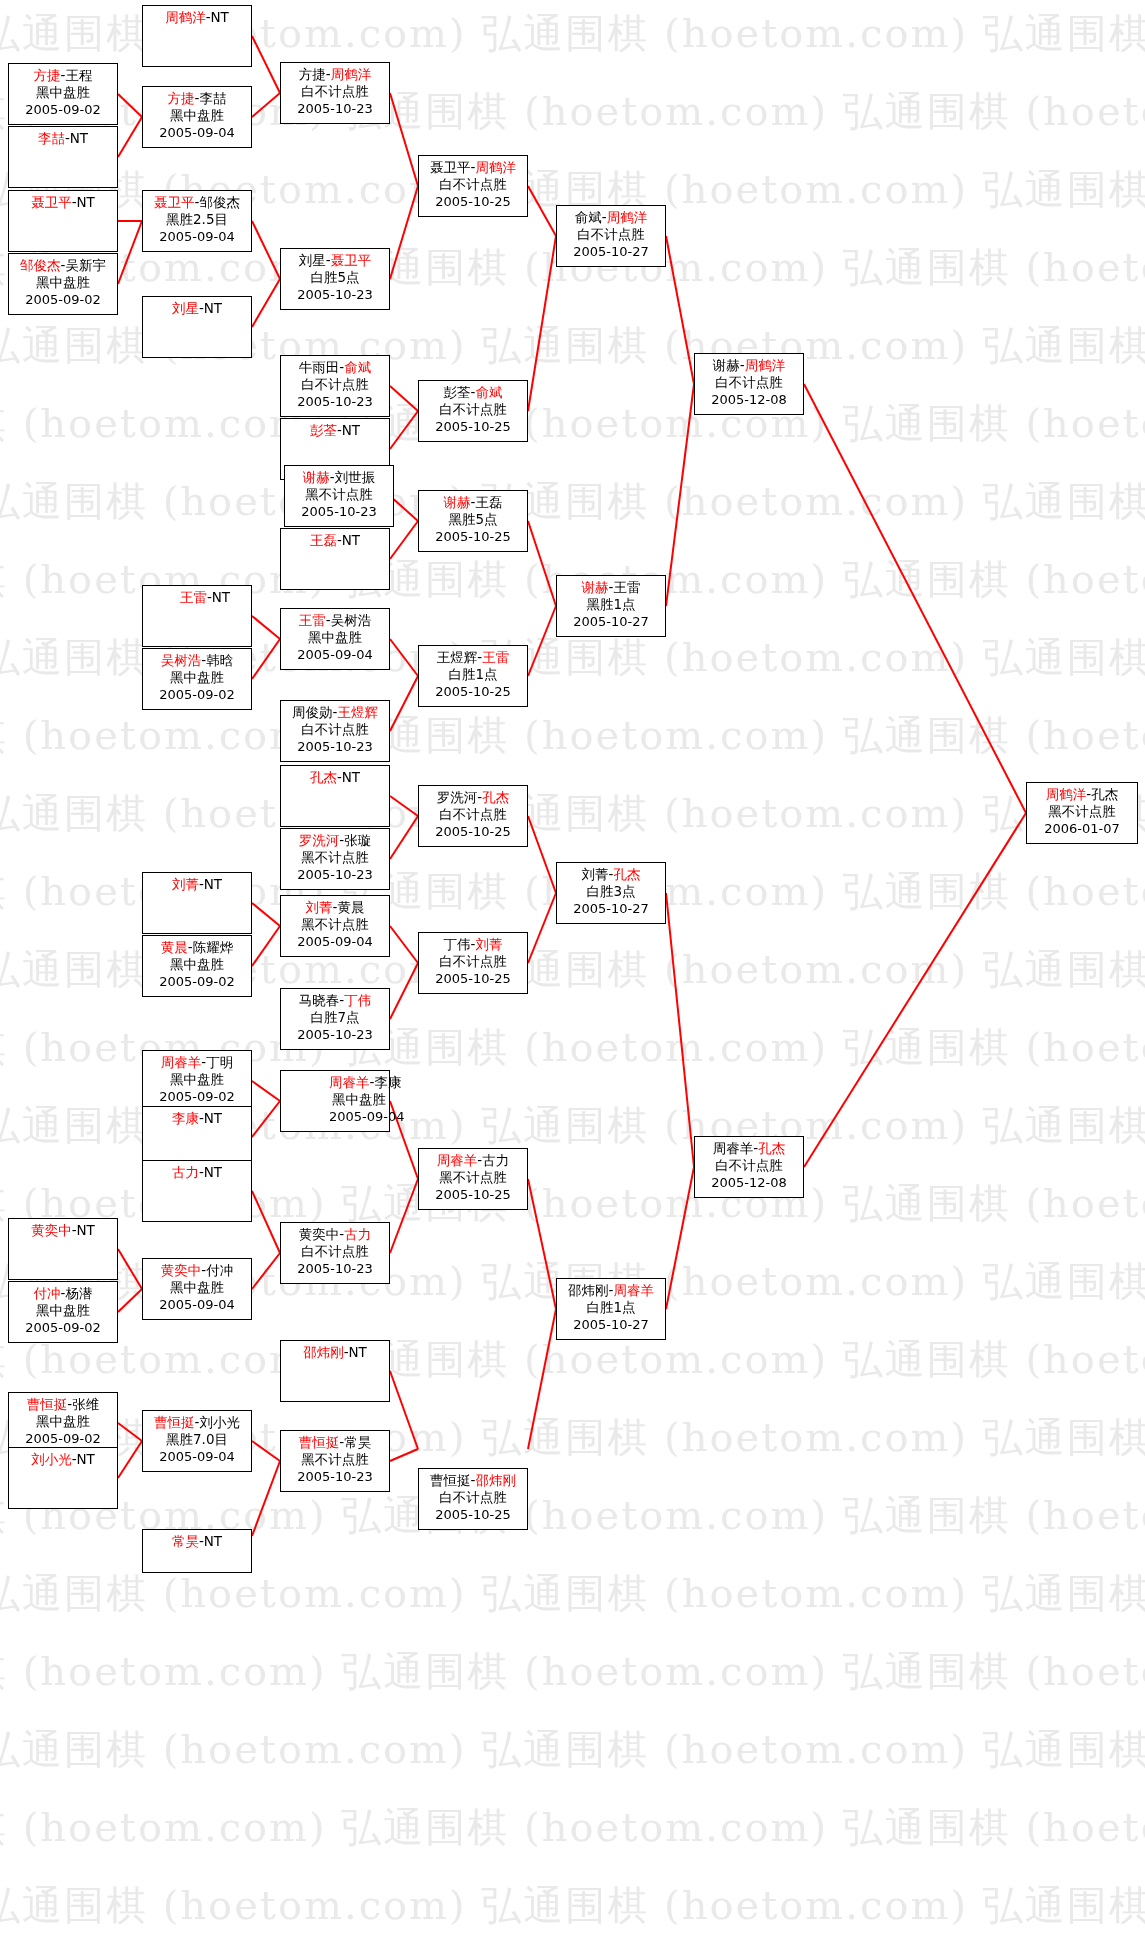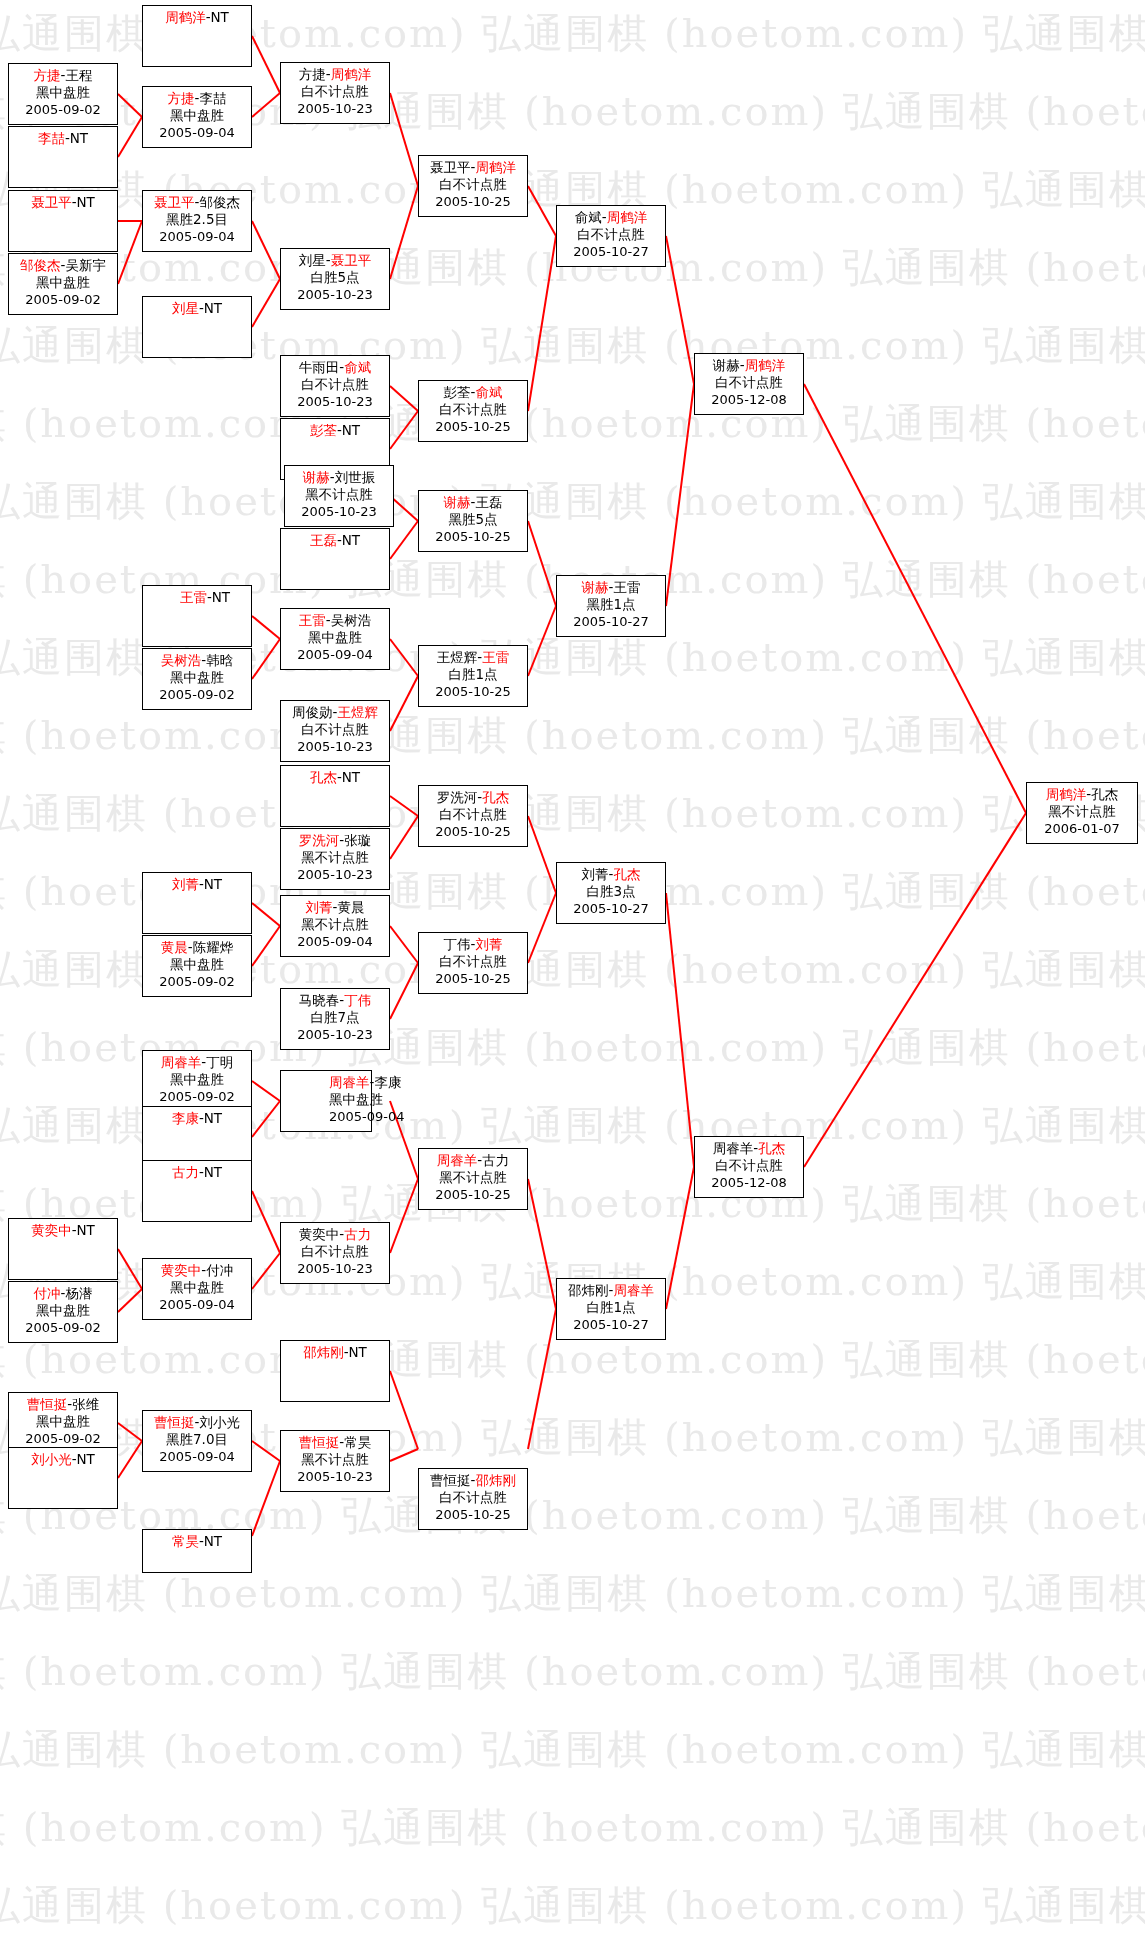--- a/index.html
+++ b/index.html
@@ -281,21 +281,21 @@
       <span class="ln d">2005-10-27</span>
     </div>
     <div class="node" style="left: 142px; top: 1050px; width: 110px; height: 62px; border-color: rgb(0, 0, 0);">
       <span class="ln t"><span class="w">周睿羊</span><span>-</span><span class="">丁明</span></span>
       <span class="ln">黑中盘胜</span>
       <span class="ln d">2005-09-02</span>
     </div>
     <div class="node" style="left: 142px; top: 1106px; width: 110px; height: 62px; border-color: rgb(0, 0, 0);">
       <span class="ln t"><span class="w">李康</span><span>-</span><span class="">NT</span></span>
     </div>
-    <div class="node" style="left: 280px; top: 1070px; width: 92px; height: 62px; border-color: rgb(0, 0, 0); padding-left: 48px;">
+    <div class="node" style="left: 280px; top: 1070px; width: 110px; height: 62px; border-color: rgb(0, 0, 0); padding-left: 48px;">
       <span class="ln t"><span class="w">周睿羊</span><span>-</span><span class="">李康</span></span>
       <span class="ln">黑中盘胜</span>
       <span class="ln d">2005-09-04</span>
     </div>
     <div class="node" style="left: 142px; top: 1160px; width: 110px; height: 62px; border-color: rgb(0, 0, 0);">
       <span class="ln t"><span class="w">古力</span><span>-</span><span class="">NT</span></span>
     </div>
     <div class="node" style="left: 8px; top: 1218px; width: 110px; height: 62px; border-color: rgb(0, 0, 0);">
       <span class="ln t"><span class="w">黄奕中</span><span>-</span><span class="">NT</span></span>
     </div>

